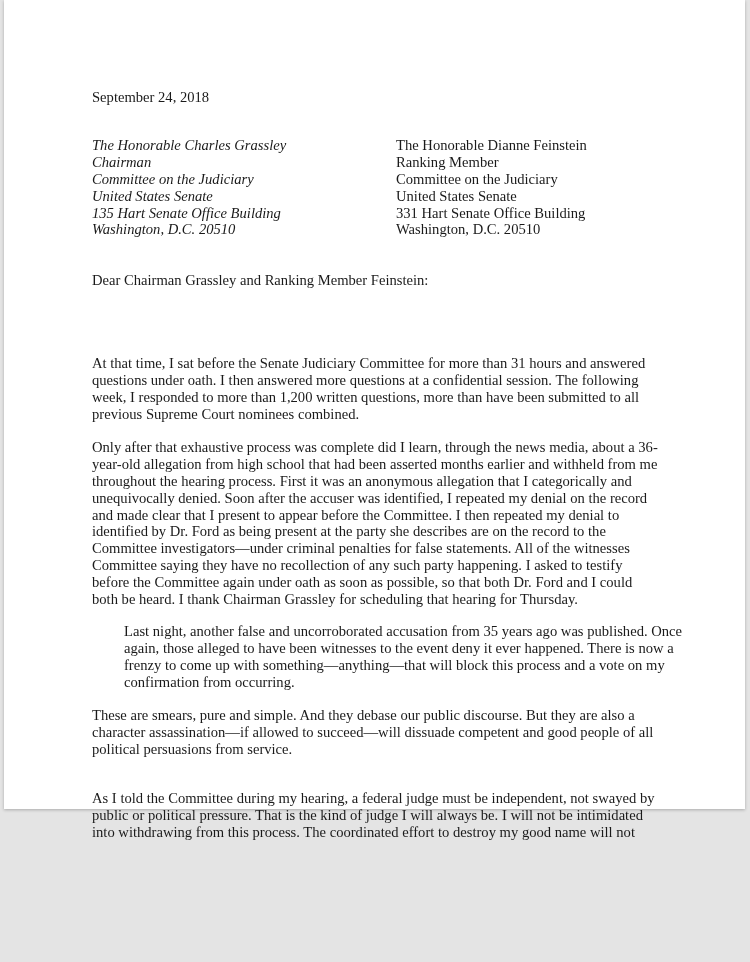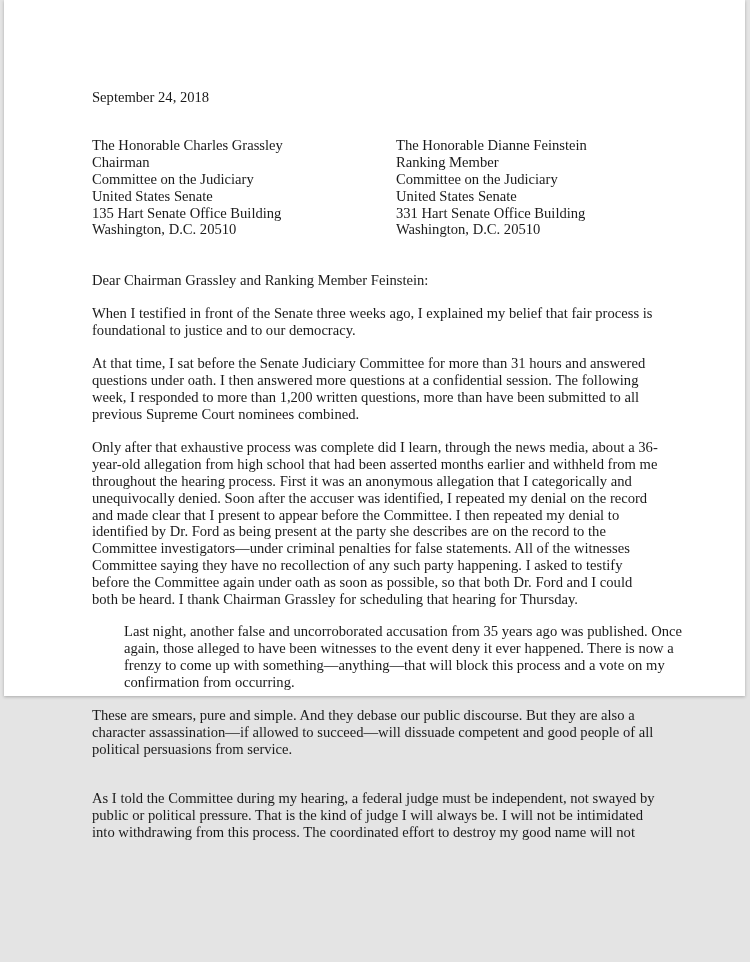--- a/index.html
+++ b/index.html
@@ -5,35 +5,35 @@
     html, body { margin: 0; padding: 0; }
     body {
       width: 750px; height: 962px;
       background: #e4e4e4;
       position: relative;
       overflow: hidden;
     }
     .page {
       position: absolute;
       left: 4px; top: 0;
-      width: 741px; height: 696px;
+      width: 741px; height: 809px;
       background: #ffffff;
       box-shadow: 0 1px 3px rgba(0,0,0,0.25);
     }
     .text {
       position: absolute;
       font-family: "Liberation Serif", "DejaVu Serif", serif;
       font-size: 14.6px;
       color: #1a1a1a;
       line-height: 16.9px;
       white-space: nowrap;
     }
     .date { left: 88px; top: 89px; }
     .addr { top: 137px; }
-    .addr-left { left: 88px; }
+    .addr-left { left: 88px; font-style: italic; }
     .addr-right { left: 392px; }
     .addr div { height: 16.9px; }
     .salutation { left: 88px; top: 272px; }
     .para { left: 88px; }
     .para div { height: 16.9px; }
     .p1 { top: 305px; }
     .p2 { top: 355px; }
     .p3 { top: 439px; }
     .p4 { top: 623px; margin-left: 32px; }
     .p5 { top: 707px; }
@@ -59,24 +59,20 @@
     <div>The Honorable Dianne Feinstein</div>
     <div>Ranking Member</div>
     <div>Committee on the Judiciary</div>
     <div>United States Senate</div>
     <div>331 Hart Senate Office Building</div>
     <div>Washington, D.C. 20510</div>
   </div>
 
   <div class="text salutation">Dear Chairman Grassley and Ranking Member Feinstein:</div>
 
-  <div class="text para p1">
-    <div>When I testified in front of the Senate three weeks ago, I explained my belief that fair process is</div>
-    <div>foundational to justice and to our democracy.</div>
-  </div>
 
   <div class="text para p2">
     <div>At that time, I sat before the Senate Judiciary Committee for more than 31 hours and answered</div>
     <div>questions under oath.  I then answered more questions at a confidential session.  The following</div>
     <div>week, I responded to more than 1,200 written questions, more than have been submitted to all</div>
     <div>previous Supreme Court nominees combined.</div>
   </div>
 
   <div class="text para p3">
     <div>Only after that exhaustive process was complete did I learn, through the news media, about a 36-</div>

